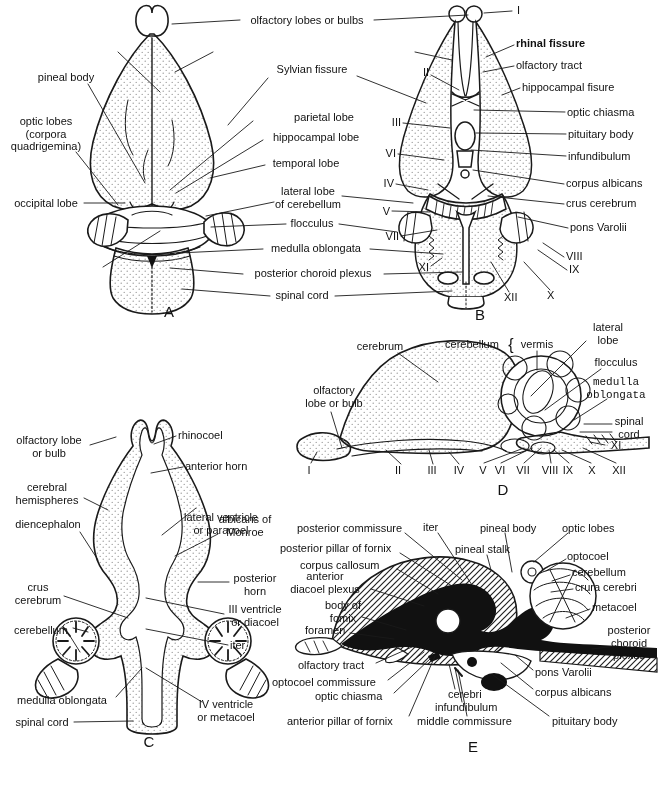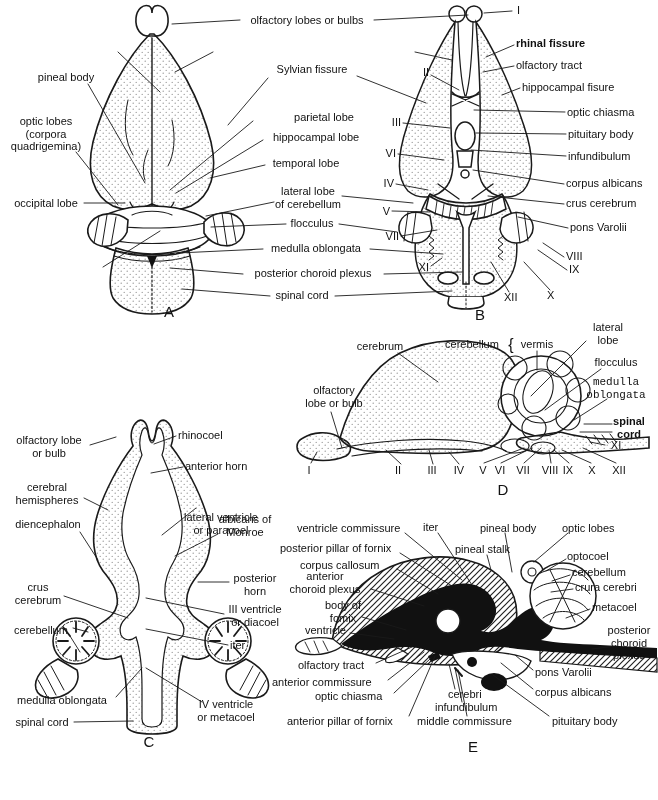--- a/index.html
+++ b/index.html
@@ -305,59 +305,59 @@
 or metacoel</div>
       <div class="sec" style="left: 149px; top: 741px;">C</div>
       <div class="lbl ac" style="left: 380px; top: 346px;">cerebrum</div>
       <div class="lbl ac" style="left: 472px; top: 344px;">cerebellum</div>
       <div class="lbl ac" style="left: 511px; top: 345px; font-size: 16px;">{</div>
       <div class="lbl ac" style="left: 537px; top: 344px;">vermis</div>
       <div class="lbl ac" style="left: 608px; top: 334px;">lateral lobe</div>
       <div class="lbl ac" style="left: 616px; top: 362px;">flocculus</div>
       <div class="lbl ac" style="left: 616px; top: 389px; font-family: Liberation Mono, monospace;">medulla
 oblongata</div>
-      <div class="lbl ac" style="left: 629px; top: 428px; font-weight: bold;">spinal
+      <div class="lbl ac" style="left: 629px; top: 428px;">spinal
 cord</div>
       <div class="lbl ac" style="left: 616px; top: 445px;">XI</div>
       <div class="lbl ac" style="left: 334px; top: 397px;">olfactory
 lobe or bulb</div>
       <div class="lbl ac" style="left: 309px; top: 470px;">I</div>
       <div class="lbl ac" style="left: 398px; top: 470px;">II</div>
       <div class="lbl ac" style="left: 432px; top: 470px;">III</div>
       <div class="lbl ac" style="left: 459px; top: 470px;">IV</div>
       <div class="lbl ac" style="left: 483px; top: 470px;">V</div>
       <div class="lbl ac" style="left: 500px; top: 470px;">VI</div>
       <div class="lbl ac" style="left: 523px; top: 470px;">VII</div>
       <div class="lbl ac" style="left: 550px; top: 470px;">VIII</div>
       <div class="lbl ac" style="left: 568px; top: 470px;">IX</div>
       <div class="lbl ac" style="left: 592px; top: 470px;">X</div>
       <div class="lbl ac" style="left: 619px; top: 470px;">XII</div>
       <div class="sec" style="left: 503px; top: 489px;">D</div>
-      <div class="lbl al" style="left: 297px; top: 528px;">ventricle commissure</div>
+      <div class="lbl al" style="left: 297px; top: 528px;">posterior commissure</div>
       <div class="lbl al" style="left: 423px; top: 527px;">iter</div>
       <div class="lbl al" style="left: 480px; top: 528px;">pineal body</div>
       <div class="lbl al" style="left: 562px; top: 528px;">optic lobes</div>
       <div class="lbl al" style="left: 280px; top: 548px;">posterior pillar of fornix</div>
       <div class="lbl al" style="left: 455px; top: 549px;">pineal stalk</div>
       <div class="lbl al" style="left: 567px; top: 556px;">optocoel</div>
       <div class="lbl al" style="left: 300px; top: 565px;">corpus callosum</div>
       <div class="lbl al" style="left: 572px; top: 572px;">cerebellum</div>
       <div class="lbl ac" style="left: 325px; top: 583px;">anterior
-choroid plexus</div>
+diacoel plexus</div>
       <div class="lbl al" style="left: 575px; top: 587px;">crura cerebri</div>
       <div class="lbl ac" style="left: 343px; top: 612px;">body of
 fomix</div>
       <div class="lbl al" style="left: 592px; top: 607px;">metacoel</div>
-      <div class="lbl al" style="left: 305px; top: 630px;">ventricle</div>
+      <div class="lbl al" style="left: 305px; top: 630px;">foramen</div>
       <div class="lbl ac" style="left: 629px; top: 643px;">posterior
 choroid
 plexus</div>
       <div class="lbl al" style="left: 298px; top: 665px;">olfactory tract</div>
       <div class="lbl al" style="left: 535px; top: 672px;">pons Varolii</div>
-      <div class="lbl al" style="left: 272px; top: 682px;">anterior commissure</div>
+      <div class="lbl al" style="left: 272px; top: 682px;">optocoel commissure</div>
       <div class="lbl al" style="left: 315px; top: 696px;">optic chiasma</div>
       <div class="lbl al" style="left: 535px; top: 692px;">corpus albicans</div>
       <div class="lbl al" style="left: 448px; top: 694px;">cerebri</div>
       <div class="lbl al" style="left: 435px; top: 707px;">infundibulum</div>
       <div class="lbl al" style="left: 287px; top: 721px;">anterior pillar of fornix</div>
       <div class="lbl al" style="left: 417px; top: 721px;">middle commissure</div>
       <div class="lbl al" style="left: 552px; top: 721px;">pituitary body</div>
       <div class="sec" style="left: 473px; top: 746px;">E</div>
     </div>
 

